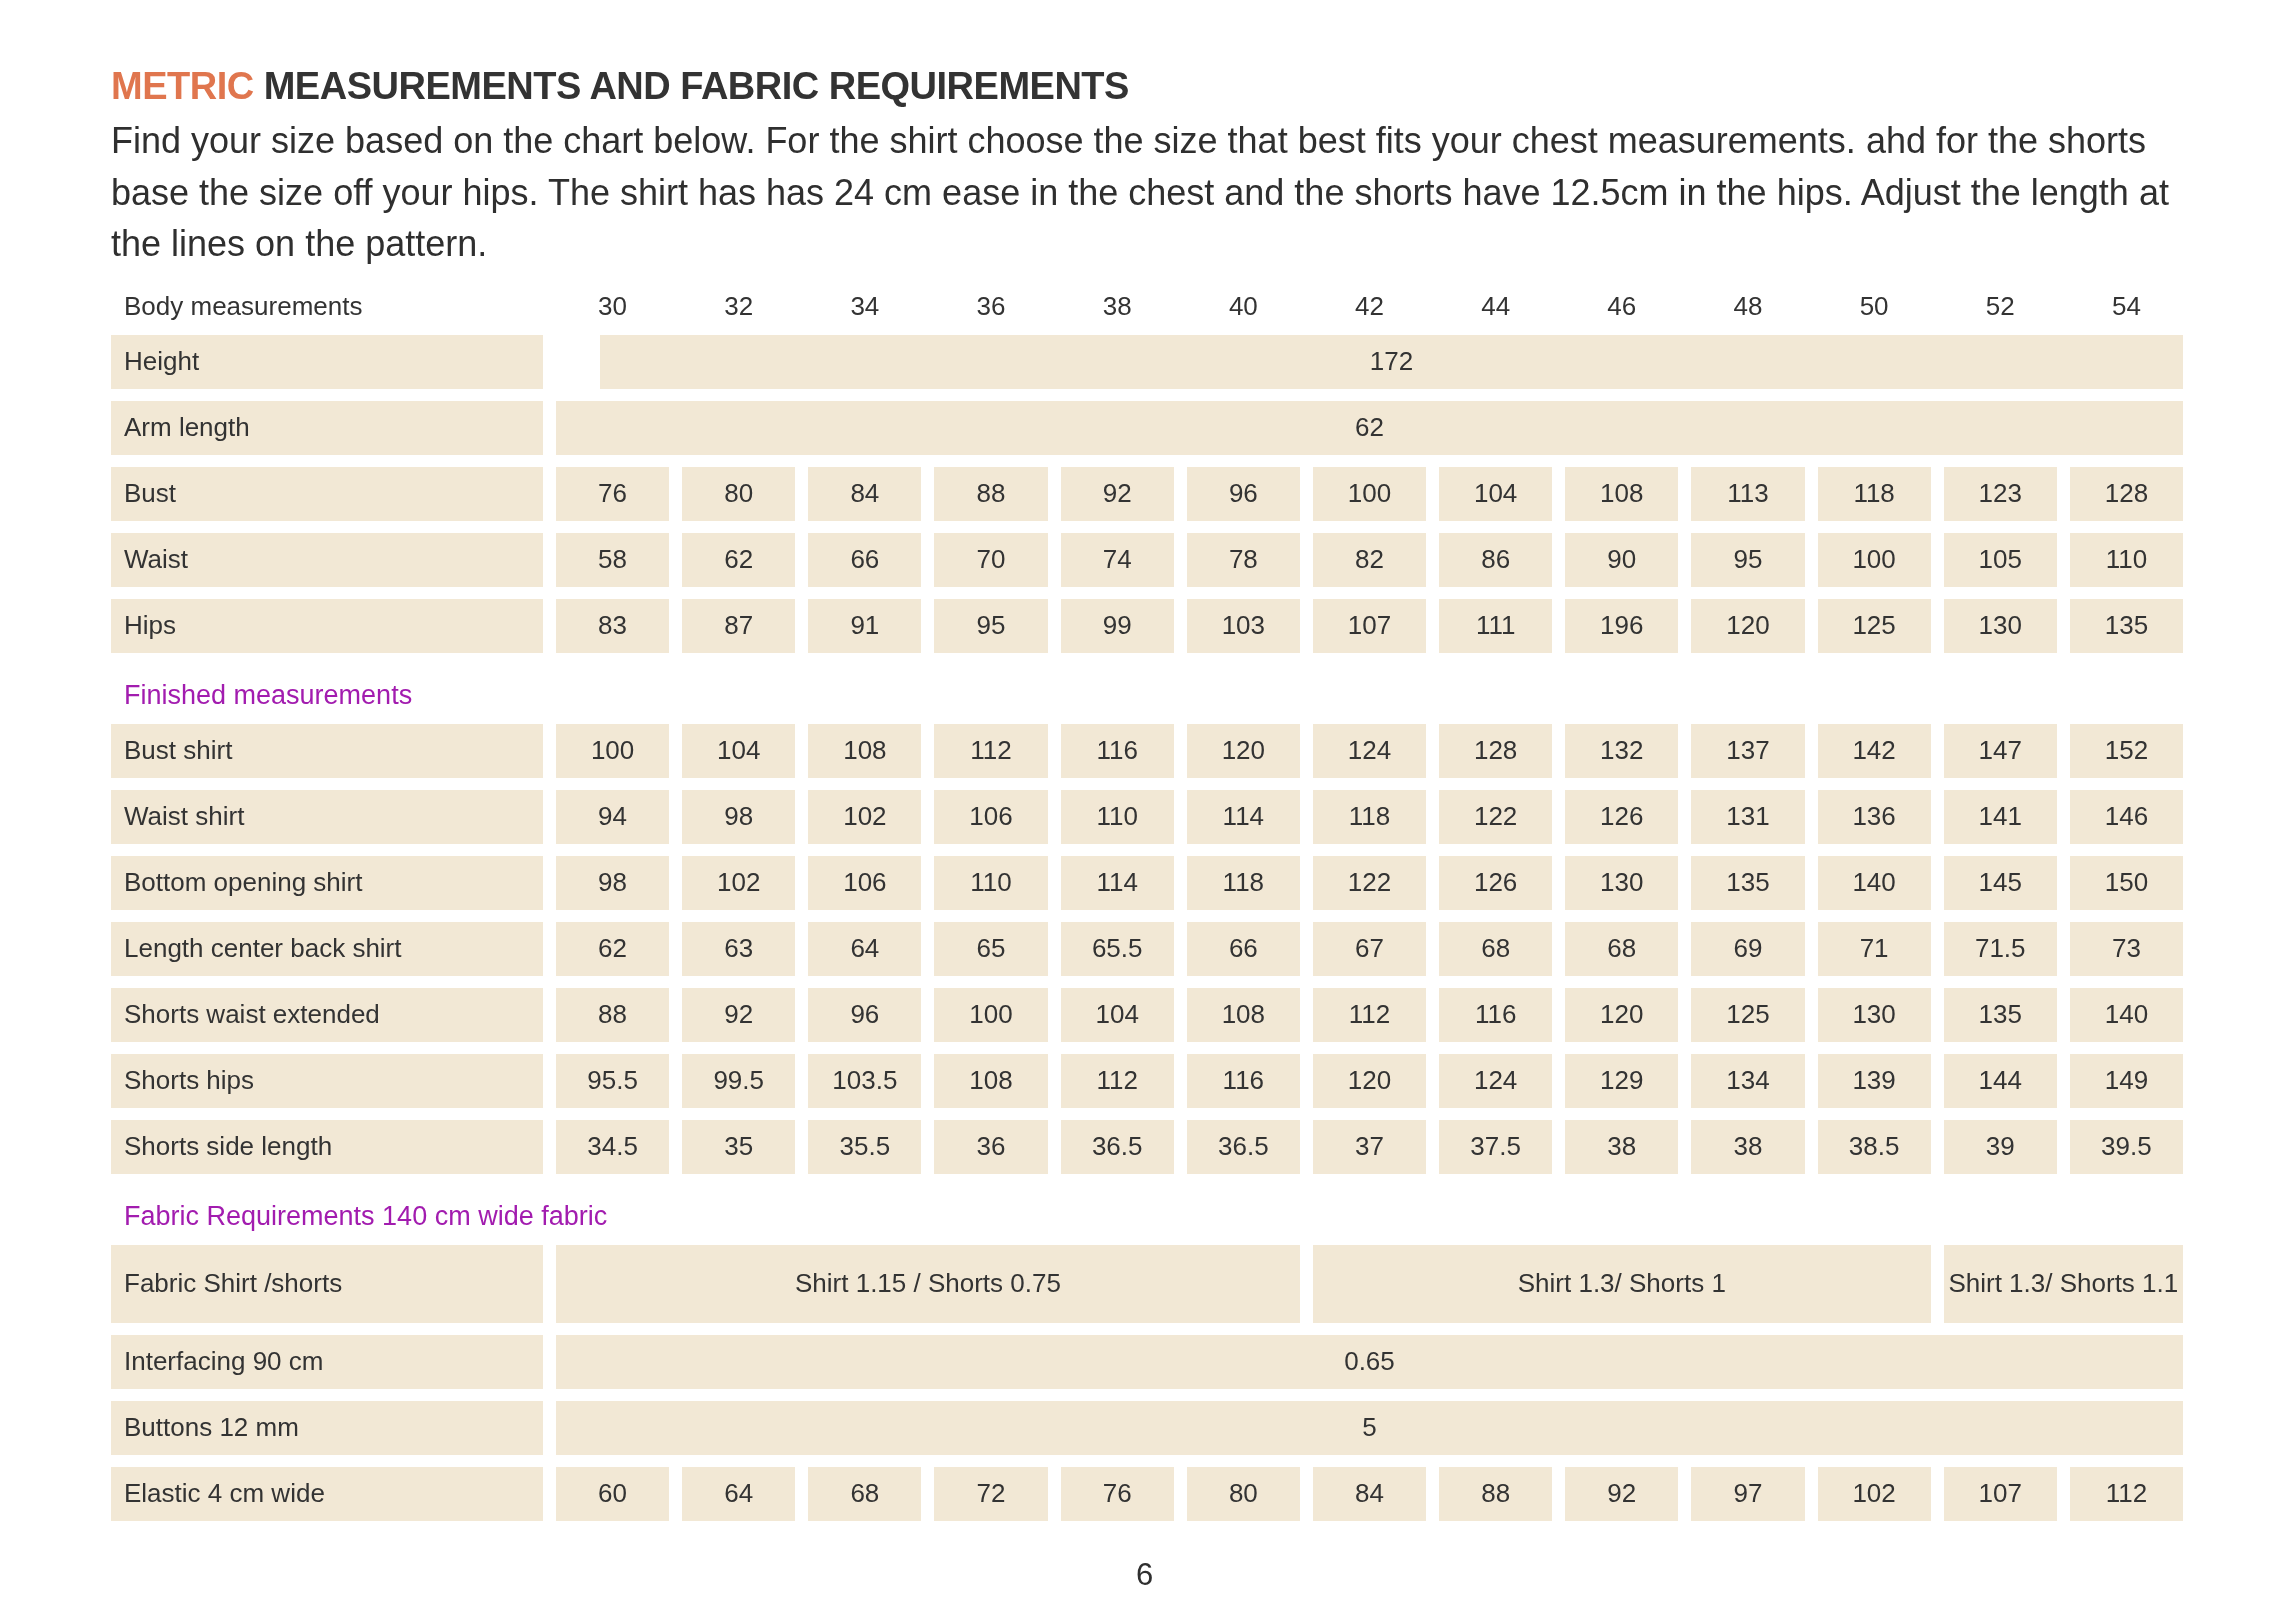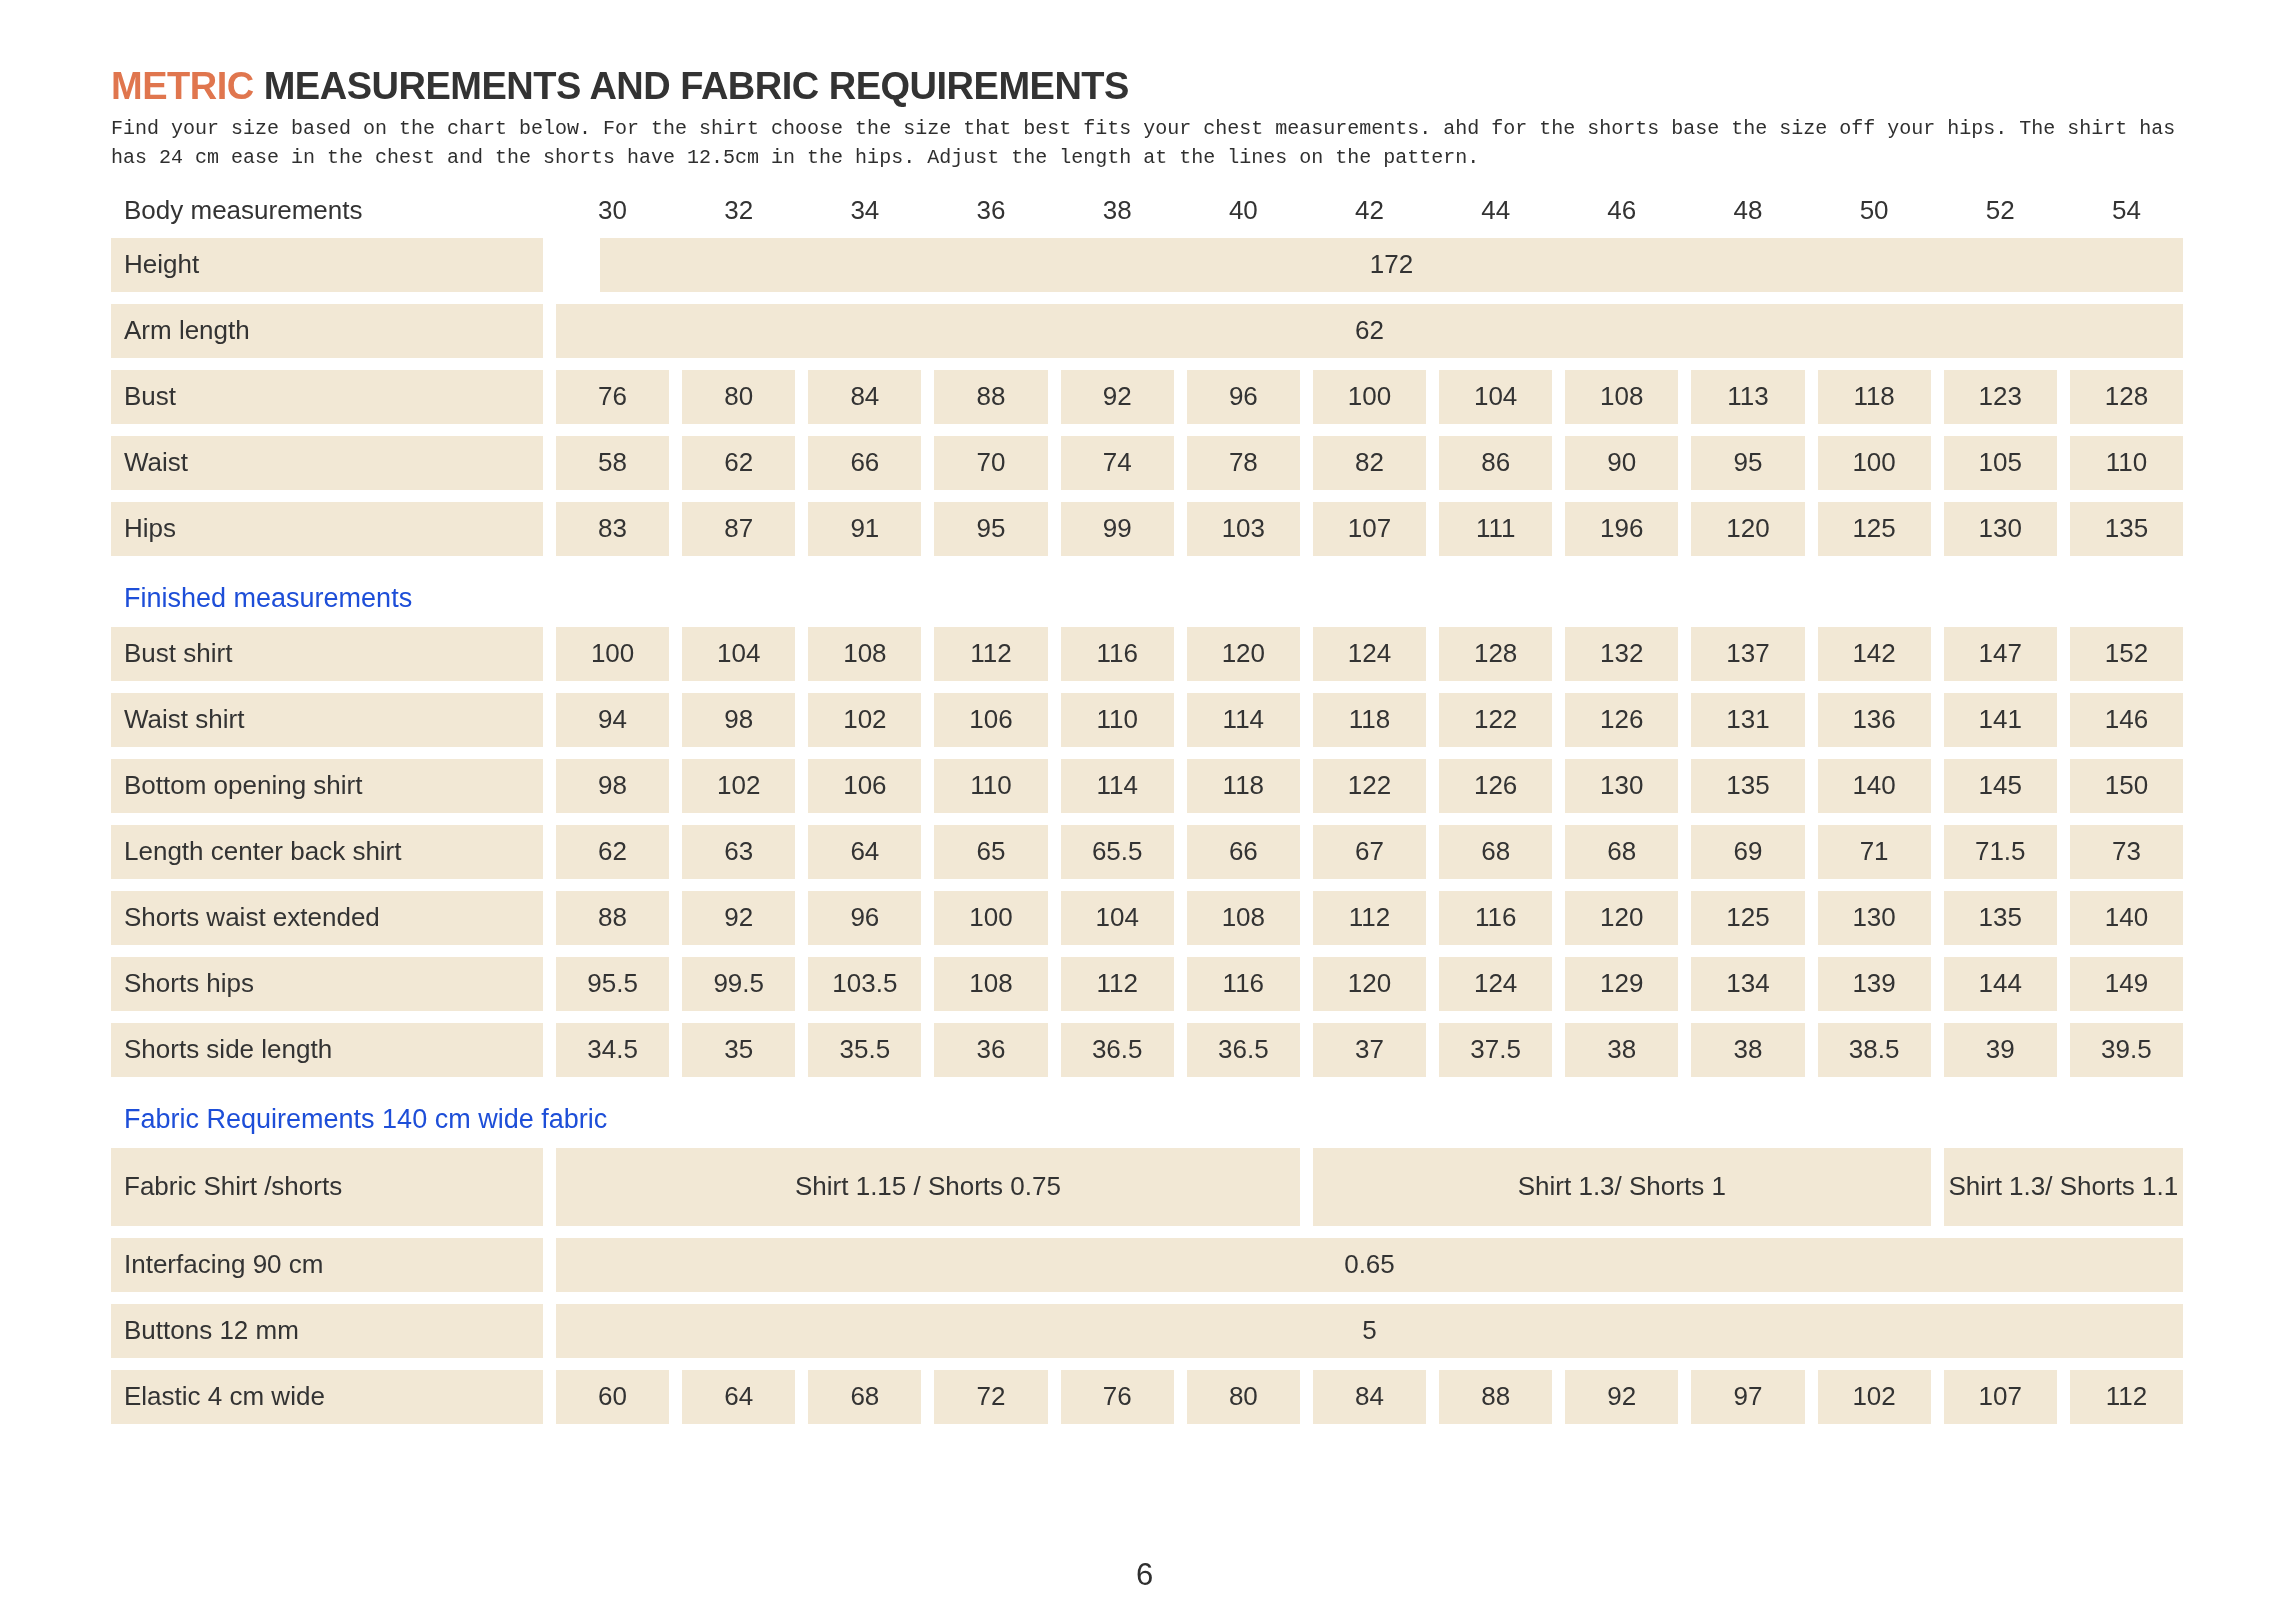--- a/index.html
+++ b/index.html
@@ -15,27 +15,26 @@
   }
   .title{
     font-size:38px;
     font-weight:600;
     letter-spacing:-0.5px;
     color:#333333;
     margin:0 0 7.4px 0;
   }
   .title .hl{color:#e0764e;}
   .intro{
-    font-size:20px;
+    font-size:36px;
     font-weight:300;
     line-height:1.42;
     color:#2f2f2f;
     margin:0 0 20px 0;
     max-width:2077px;
-    font-family:Liberation Mono, monospace;
   }
   
   .tbl{width:2072px;}
   .row{
     display:grid;
     grid-template-columns:432px repeat(13,1fr);
     column-gap:13px;
     margin-bottom:12px;
   }
   .hdr-row{margin-bottom:9.2px;}
@@ -57,21 +56,21 @@
   .label-cell{
     justify-content:flex-start;
     text-align:left;
     padding-left:13px;
   }
   .hdr-cell{min-height:37px;}
   .tall .cell{min-height:78px;}
   .section-label{
     font-size:27px;
     font-weight:300;
-    color:#1d4ed8;
+    color:#a21caf;
     padding:14.8px 0 13px 13px;
   }
   .page-num{
     position:absolute;
     left:0;right:0;
     bottom:20px;
     text-align:center;
     font-size:31px;
     font-weight:300;
     color:#2f2f2f;

